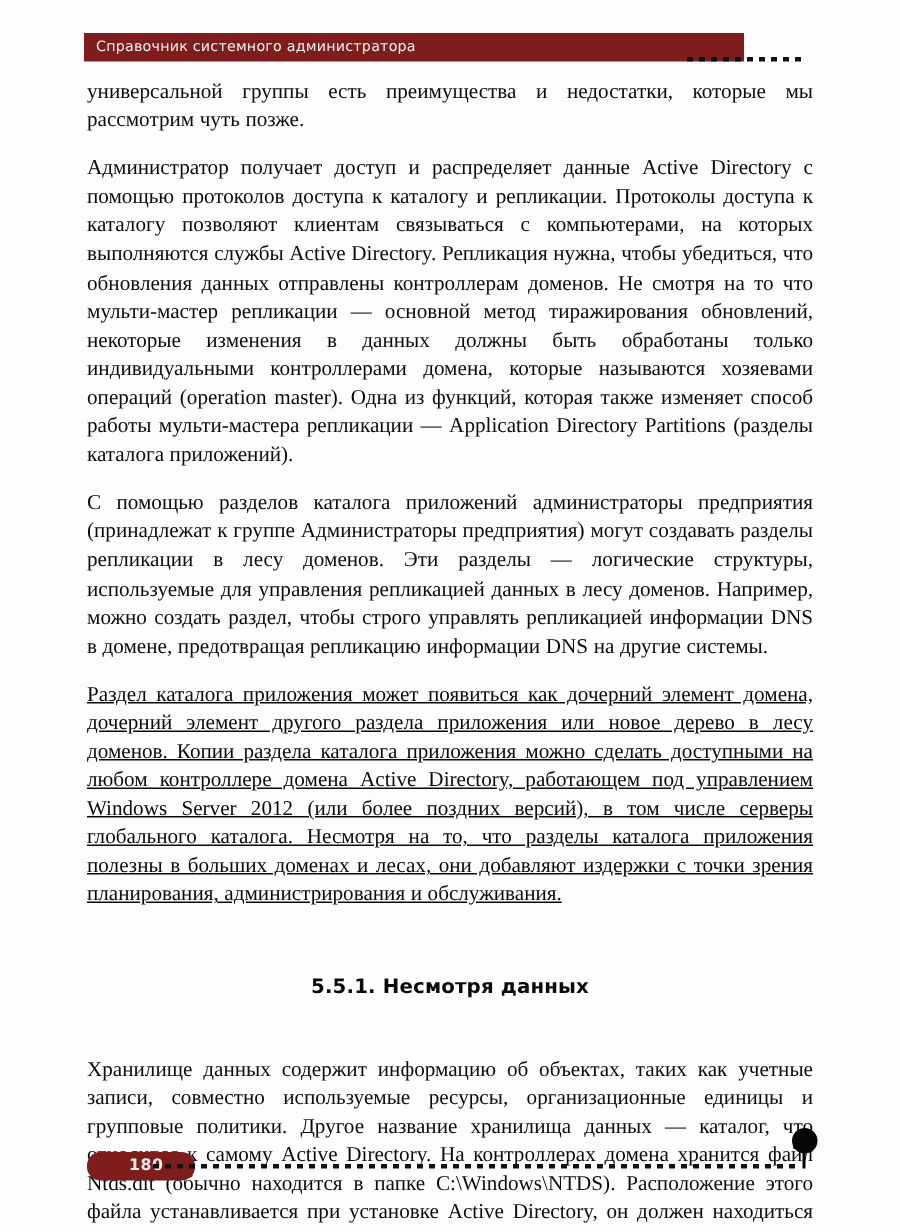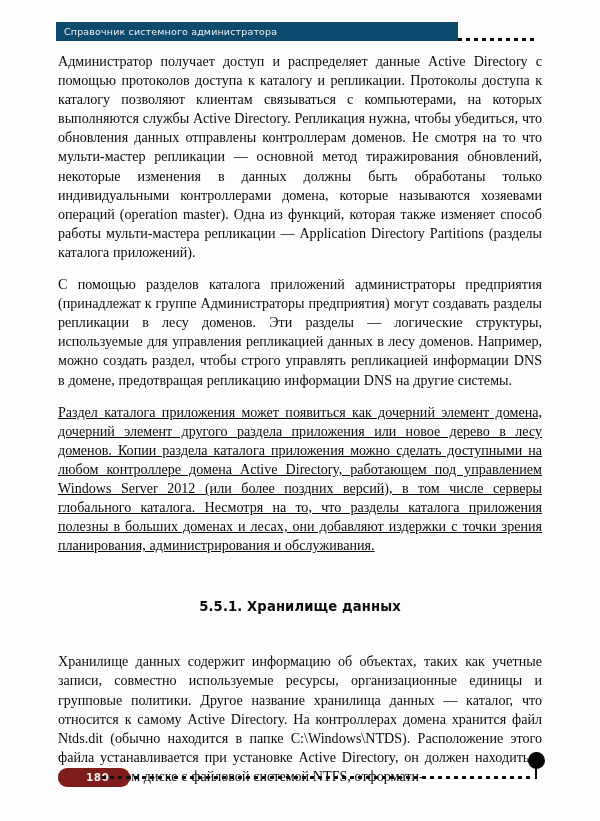--- a/index.html
+++ b/index.html
@@ -23,23 +23,23 @@
     position: absolute;
     inset: 0;
     background: #fdfdfd;
   }
 
   
   .header-band {
     position: absolute;
     left: 56px;
     top: 22px;
-    width: 402px;
+    width: 440px;
     height: 19px;
-    background: #0c4a6e;
+    background: #7f1d1d;
     overflow: hidden;
     text-align: right;
   }
   .header-title {
     position: absolute;
     left: 8px;
     top: 50%;
     transform: translateY(-50%);
     color: #f2f2f2;
     font-family: "DejaVu Sans", "Liberation Sans", sans-serif;
@@ -158,28 +158,29 @@
 
 <div class="page">
 
   <div class="header-band">
     <div class="header-title">Справочник системного администратора</div>
   </div>
   <div class="header-dashes"></div>
 
   <div class="content">
 
+    <p class="para gap-lead">универсальной группы есть преимущества и недостатки, которые мы рассмотрим чуть позже.</p>
 
     <p class="para">Администратор получает доступ и распределяет данные Active Directory с помощью протоколов доступа к каталогу и репликации. Протоколы доступа к каталогу позволяют клиентам связываться с компьютерами, на которых выполняются службы Active Directory. Репликация нужна, чтобы убедиться, что обновления данных отправлены контроллерам доменов. Не смотря на то что мульти-мастер репликации — основной метод тиражирования обновлений, некоторые изменения в данных должны быть обработаны только индивидуальными контроллерами домена, которые называются хозяевами операций (operation master). Одна из функций, которая также изменяет способ работы мульти-мастера репликации — Application Directory Partitions (разделы каталога приложений).</p>
 
     <p class="para">С помощью разделов каталога приложений администраторы предприятия (принадлежат к группе Администраторы предприятия) могут создавать разделы репликации в лесу доменов. Эти разделы — логические структуры, используемые для управления репликацией данных в лесу доменов. Например, можно создать раздел, чтобы строго управлять репликацией информации DNS в домене, предотвращая репликацию информации DNS на другие системы.</p>
 
     <p class="para gap-after">Раздел каталога приложения может появиться как дочерний элемент домена, дочерний элемент другого раздела приложения или новое дерево в лесу доменов. Копии раздела каталога приложения можно сделать доступными на любом контроллере домена Active Directory, работающем под управлением Windows Server 2012 (или более поздних версий), в том числе серверы глобального каталога. Несмотря на то, что разделы каталога приложения полезны в больших доменах и лесах, они добавляют издержки с точки зрения планирования, администрирования и обслуживания.</p>
 
-    <h2 class="section-heading">5.5.1. Хранилище данных</h2>
+    <h2 class="section-heading">5.5.1. Несмотря данных</h2>
 
     <p class="para">Хранилище данных содержит информацию об объектах, таких как учетные записи, совместно используемые ресурсы, организационные единицы и групповые политики. Другое название хранилища данных — каталог, что относится к самому Active Directory. На контроллерах домена хранится файл Ntds.dit (обычно находится в папке C:\Windows\NTDS). Расположение этого файла устанавливается при установке Active Directory, он должен находиться на системном диске с файловой системой NTFS, отформати-</p>
   </div>
 
   <div class="footer">
     <div class="page-pill">
       <span>180</span>
     </div>
     <div class="footer-dashes"></div>
     <div class="footer-dot"></div>

